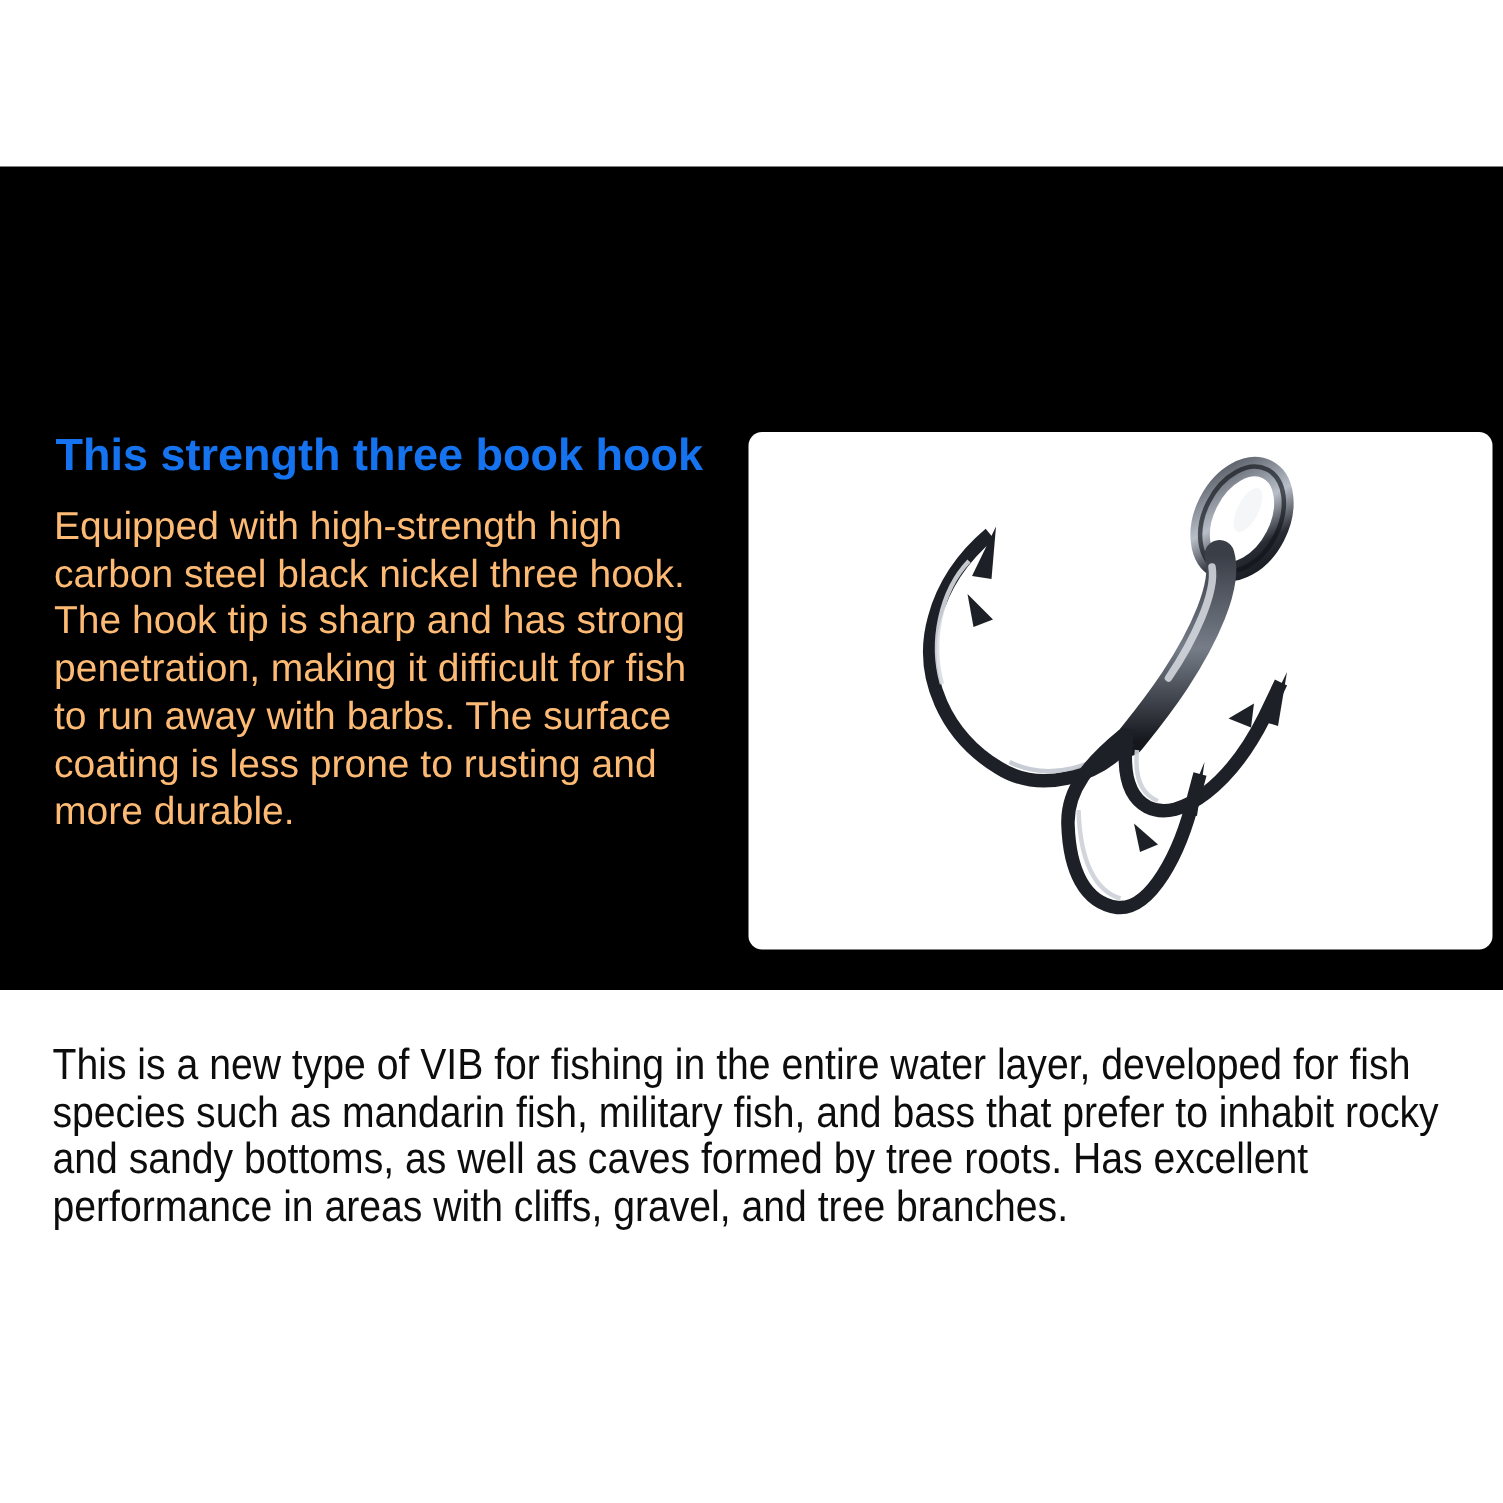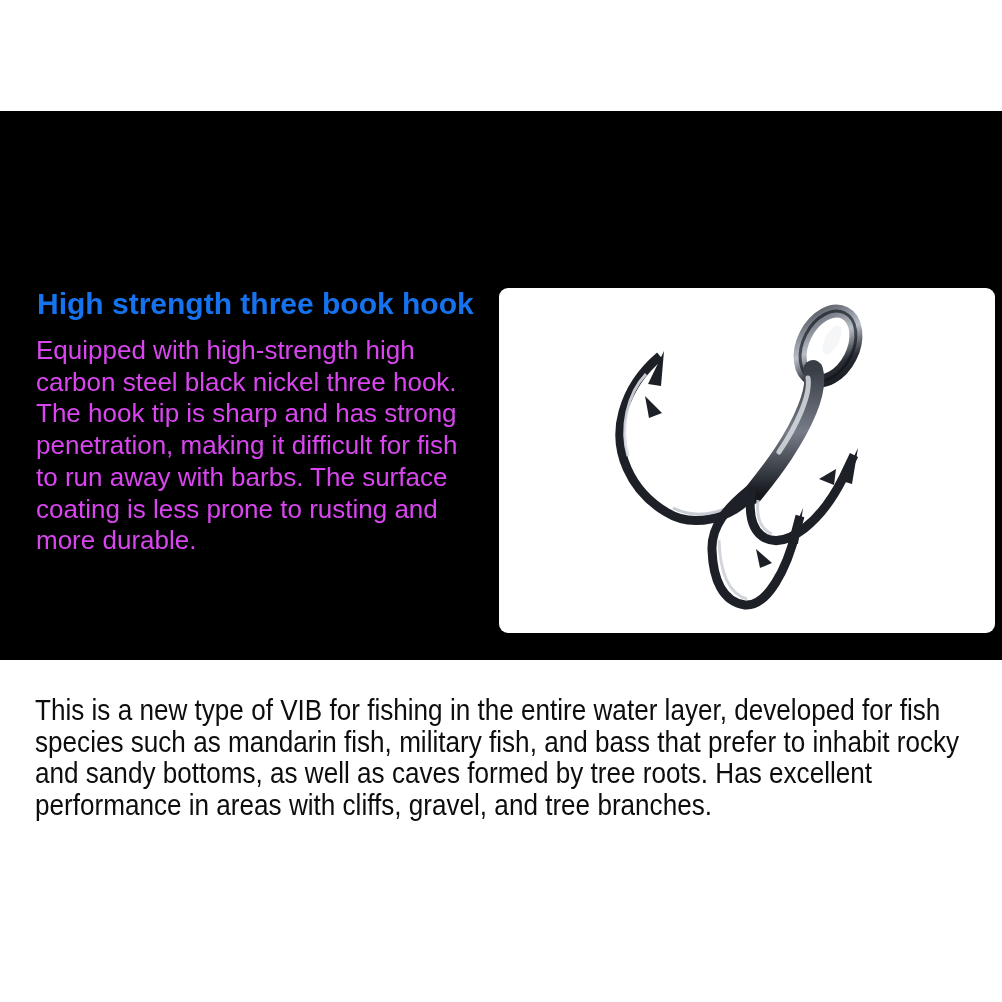--- a/index.html
+++ b/index.html
@@ -30,21 +30,21 @@
     color: #1573f0;
     letter-spacing: 0px;
   }
   .hero-desc {
     position: absolute;
     left: 36px;
     top: 224px;
     width: 440px;
     font-size: 26px;
     line-height: 31.7px;
-    color: #d946ef;
+    color: #fdba74;
   }
   .photo-panel {
     position: absolute;
     left: 499px;
     top: 177px;
     width: 496px;
     height: 345px;
     background: #ffffff;
     border-radius: 9px;
   }
@@ -112,20 +112,20 @@
 
         <g>
           <path d="M 250,202 C 228,220 212,238 213,262 C 214,292 224,314 246,317 C 268,319 288,281 297,243 L 301,228" fill="none" stroke="#1d2026" stroke-width="9"></path>
           <path d="M 220,252 C 221,286 231,306 248,311" fill="none" stroke="#cdd2d8" stroke-width="3" opacity="0.9"></path>
           <polygon points="304,220 290,254 299,256" fill="#1d2026"></polygon>
           <polygon points="257,261 273,275 261,280" fill="#1d2026"></polygon>
         </g>
       </svg>
     </div>
 
-    <div class="headline">High strength three book hook</div>
+    <div class="headline">This strength three book hook</div>
 
     <div class="hero-desc">Equipped with high-strength high carbon steel black nickel three hook. The hook tip is sharp and has strong penetration, making it difficult for fish to run away with barbs. The surface coating is less prone to rusting and more durable.</div>
   </div>
 
   <div class="footer-desc">This is a new type of VIB for fishing in the entire water layer, developed for fish species such as mandarin fish, military fish, and bass that prefer to inhabit rocky and sandy bottoms, as well as caves formed by tree roots. Has excellent performance in areas with cliffs, gravel, and tree branches.</div>
 
 </div>
 
 </body></html>

